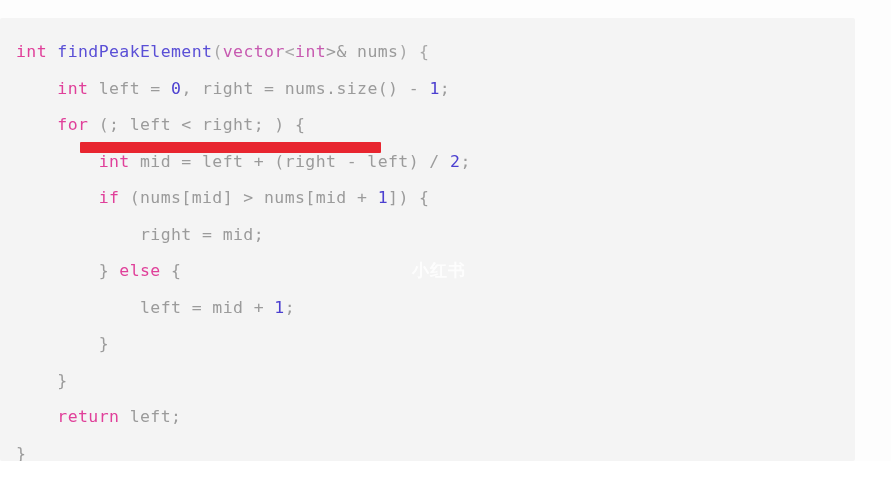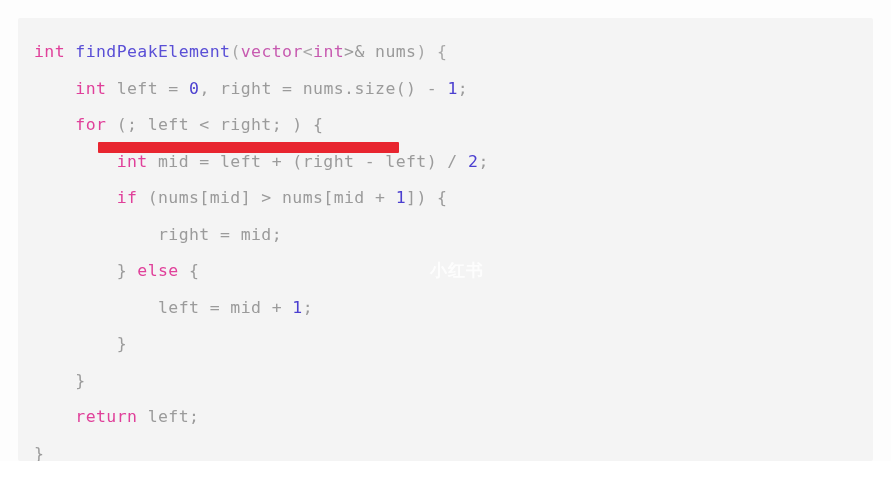--- a/index.html
+++ b/index.html
@@ -18,21 +18,21 @@
   
   #page-root {
     position: absolute;
     inset: 0;
     background: #fdfdfd;
   }
 
   
   #code-card {
     position: absolute;
-    left: 18px;
+    left: 0;
     top: 18px;
     width: 855px;
     height: 443px;
     background: #f4f4f4;
     border-radius: 2px;
   }
 
   #code-block {
     position: absolute;
     left: 16px;

